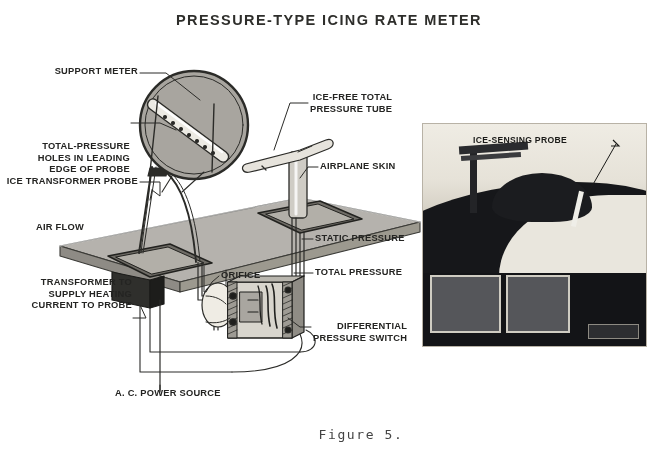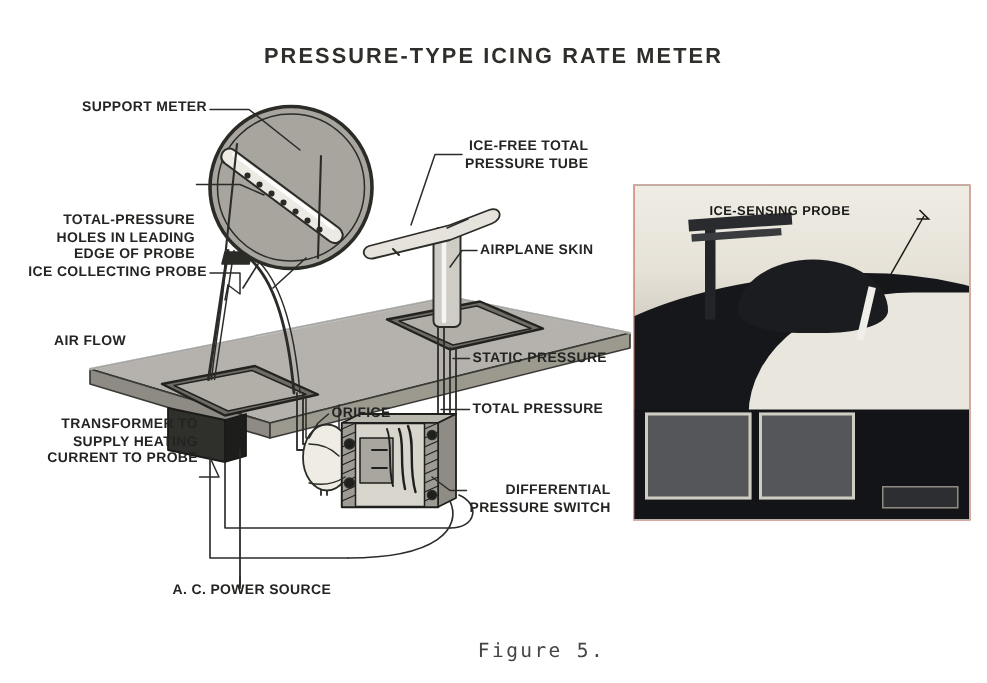--- a/index.html
+++ b/index.html
@@ -5,39 +5,39 @@
   html,body{margin:0;padding:0;}
   body{
     width:658px;height:455px;background:#ffffff;
     font-family:"Liberation Sans", sans-serif;
     color:#2b2b28;overflow:hidden;position:relative;
   }
   #stage{position:absolute;left:0;top:0;width:658px;height:455px;}
 
   .title{
     position:absolute;left:0;top:12px;width:658px;text-align:center;
-    font-size:14.5px;font-weight:bold;letter-spacing:1.4px;color:#2e2e2b;margin-top:18px;
+    font-size:14.5px;font-weight:bold;letter-spacing:1.4px;color:#2e2e2b;
   }
   .caption{
     position:absolute;left:0;top:427px;width:658px;text-align:center;
     font-family:"DejaVu Sans Mono", monospace;
     font-size:13px;letter-spacing:1.6px;color:#444;padding-left:32px;
   }
 
   .lbl{
     position:absolute;font-size:9.3px;font-weight:bold;
     letter-spacing:0.25px;line-height:11.6px;color:#242422;
     white-space:pre;
   }
   .lbl.r{text-align:right;}
   .lbl.l{text-align:right;}
 
   .photo{
     position:absolute;left:422px;top:123px;width:223px;height:222px;
-    background:#ef4444;overflow:hidden;border:1px solid #b8b2a6;
+    background:#fde047;overflow:hidden;border:1px solid #b8b2a6;
   }
   .photo .sky{
     position:absolute;left:0;top:0;width:100%;height:46%;
     background:linear-gradient(#efece4 0%,#e6e2d8 55%,#cdc8bc 100%);
   }
   .photo .fuse{
     position:absolute;left:-30%;top:26%;width:170%;height:100%;
     background:#16171a;border-radius:58% 42% 0 0 / 46% 38% 0 0;
   }
   .photo .nose{
@@ -235,21 +235,21 @@
       <path d="M160,385 L160,392" stroke="#2b2b28" stroke-width="1.2"></path>
     </g>
   </svg>
 
   <div class="lbl r" style="left:10px;top:66px;width:128px;">SUPPORT METER</div>
 
   <div class="lbl r" style="left:2px;top:100px;width:128px;margin-top:41px;">TOTAL-PRESSURE
 HOLES IN LEADING
 EDGE OF PROBE</div>
 
-  <div class="lbl r" style="left:2px;top:176px;width:136px;">ICE COLLECTING PROBE</div>
+  <div class="lbl r" style="left:2px;top:176px;width:136px;">ICE TRANSFORMER PROBE</div>
 
   <div class="lbl l" style="left:26px;top:222px;margin-left:10px;">AIR FLOW</div>
 
   <div class="lbl r" style="left:2px;top:277px;width:130px;">TRANSFORMER TO
 SUPPLY HEATING
 CURRENT TO PROBE</div>
 
   <div class="lbl l" style="left:88px;top:388px;margin-left:27px;">A. C. POWER SOURCE</div>
 
   <div class="lbl l" style="left:310px;top:92px;">ICE-FREE TOTAL

